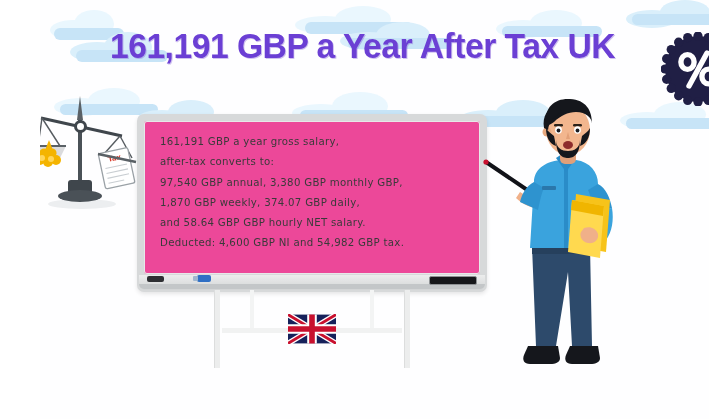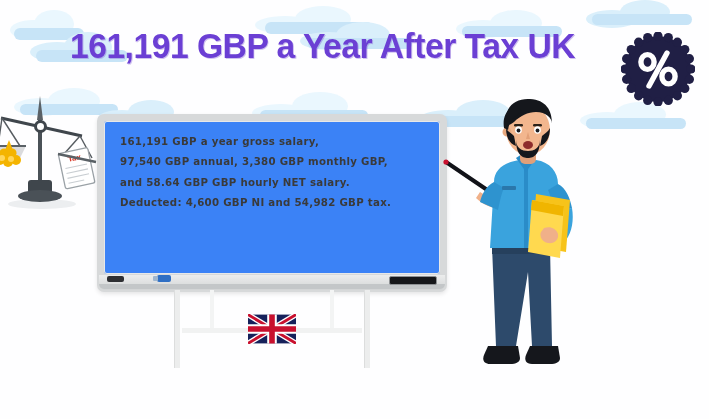--- a/index.html
+++ b/index.html
@@ -2,21 +2,21 @@
 <html><head>
 <meta charset="utf-8">
 <style>
   html,body{margin:0;padding:0;}
   body{
     width:709px;height:419px;overflow:hidden;
     background:#ffffff;
     font-family:"Liberation Sans", sans-serif;
     position:relative;
   }
-  .stage{position:absolute;inset:0;overflow:hidden;background:#fefeff;}
+  .stage{position:absolute;inset:0;overflow:hidden;background:#fefeff;margin-left:40px;}
   .cloudgrp{position:absolute;}
   .cloudgrp i{position:absolute;display:block;border-radius:50%;background:#daeffb;}
   .cloudgrp i.a{background:#eaf7fe;}
   .cloudgrp i.b{background:#c7e4f7;}
 
   
   .title{
     position:absolute;left:70px;top:26px;width:580px;
     font-size:35px;font-weight:bold;color:#6b3fd4;
     letter-spacing:-0.5px;
@@ -34,24 +34,23 @@
   .scales{position:absolute;left:-4px;top:96px;width:108px;height:120px;}
 
   
   .board{
     position:absolute;left:97px;top:114px;width:350px;height:178px;
     background:#d7d9da;border-radius:7px;
     box-shadow:0 2px 4px rgba(0,0,0,.10);
   }
   .board-inner{
     position:absolute;left:7px;top:7px;right:7px;bottom:18px;
-    background:#3b82f6;border-radius:3px;
+    background:#ec4899;border-radius:3px;
     box-shadow:inset 0 0 0 1px #e7e8e9;
     overflow:hidden;
-    font-weight:bold;
   }
   .board-text{
     position:absolute;left:16px;top:11px;right:8px;
     font-family:"DejaVu Sans", sans-serif;
     font-size:10.2px;color:#3a3a3a;line-height:20.3px;
     letter-spacing:.3px;
   }
   .board-text div{white-space:nowrap;}
   .tray{
     position:absolute;left:2px;right:2px;bottom:2px;height:15px;
@@ -237,21 +236,23 @@
         </g>
       </g>
       <line x1="62" y1="58" x2="100" y2="66" stroke="#5a6166" stroke-width="2.4"></line>
     </svg>
   </div>
 
   <div class="board">
     <div class="board-inner">
       <div class="board-text">
         <div>161,191 GBP a year gross salary,</div>
+        <div>after-tax converts to:</div>
         <div>97,540 GBP annual, 3,380 GBP monthly GBP,</div>
+        <div>1,870 GBP weekly, 374.07 GBP daily,</div>
         <div>and 58.64 GBP GBP hourly NET salary.</div>
         <div>Deducted: 4,600 GBP NI and 54,982 GBP tax.</div>
       </div>
     </div>
     <div class="tray">
       <span class="marker eraser-l"></span>
       <span class="marker marker-blue"></span>
       <span class="marker marker-black"></span>
     </div>
   </div>

